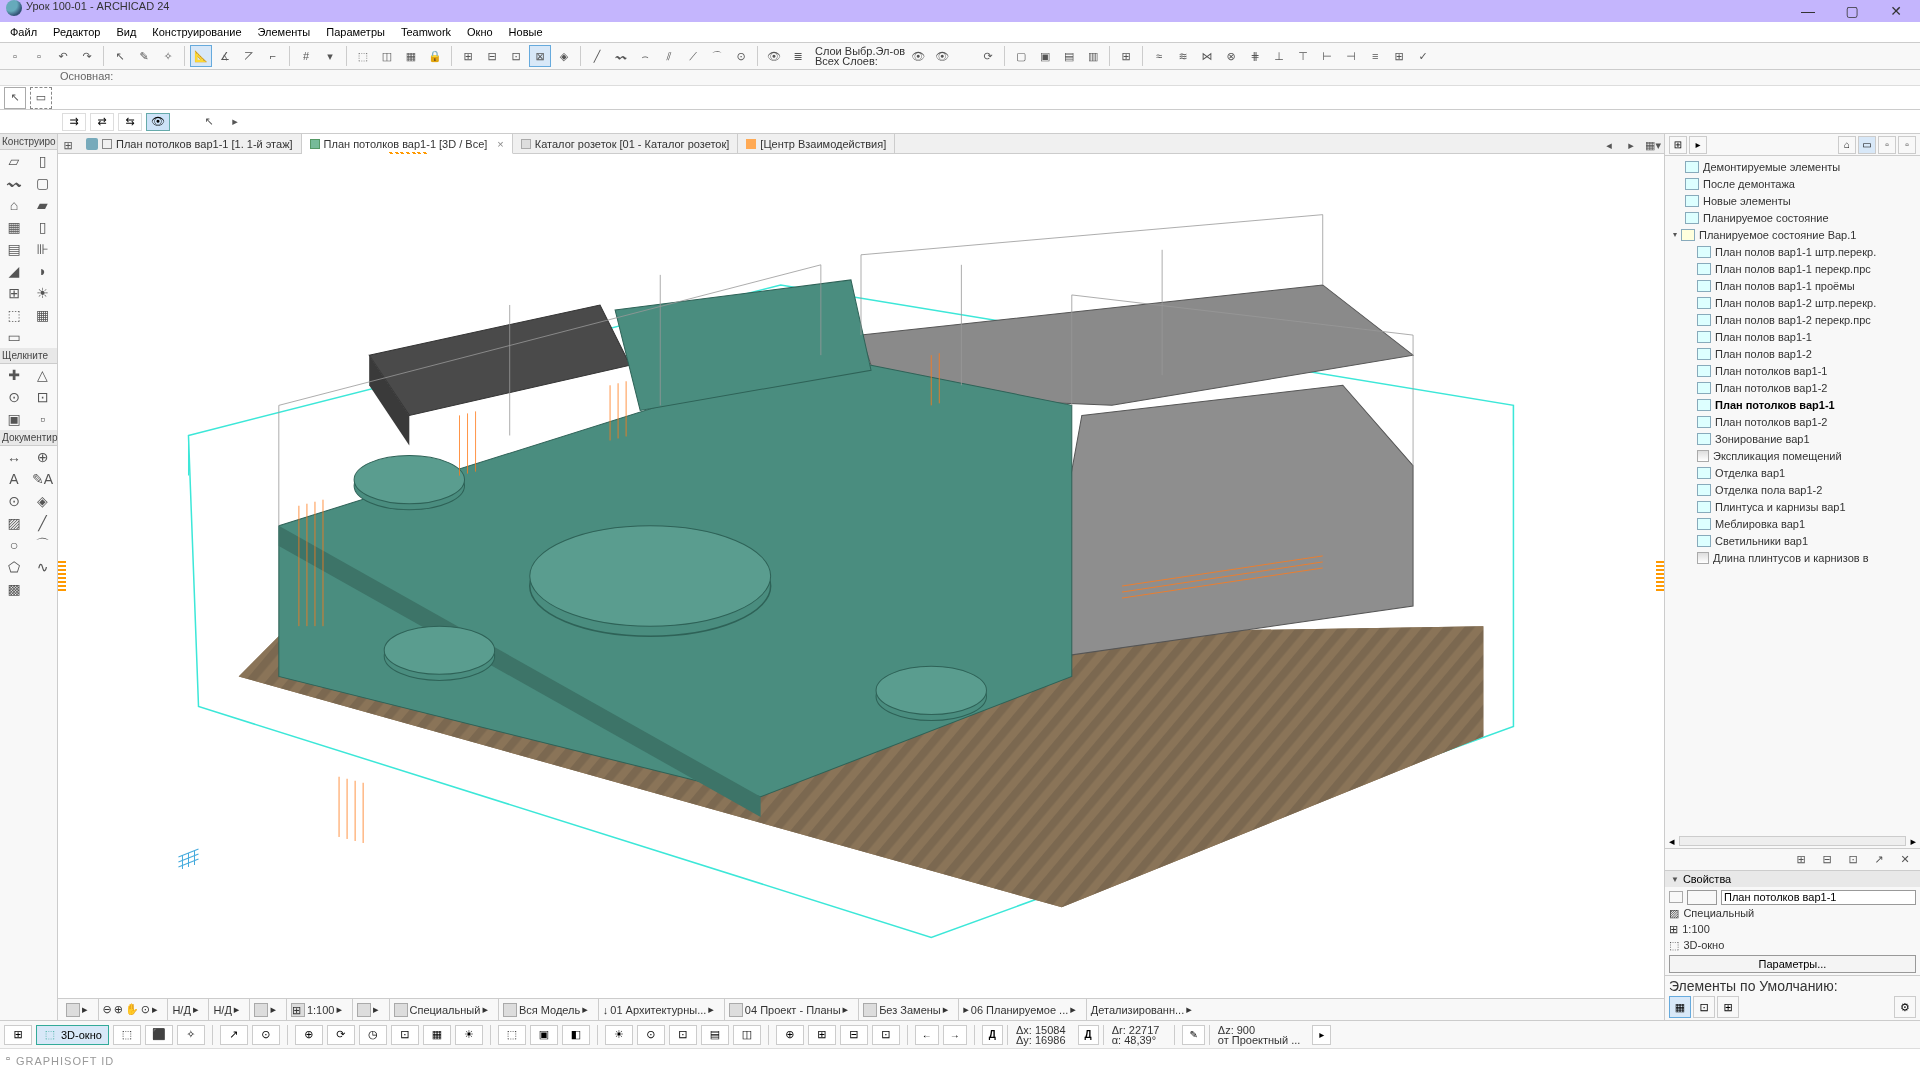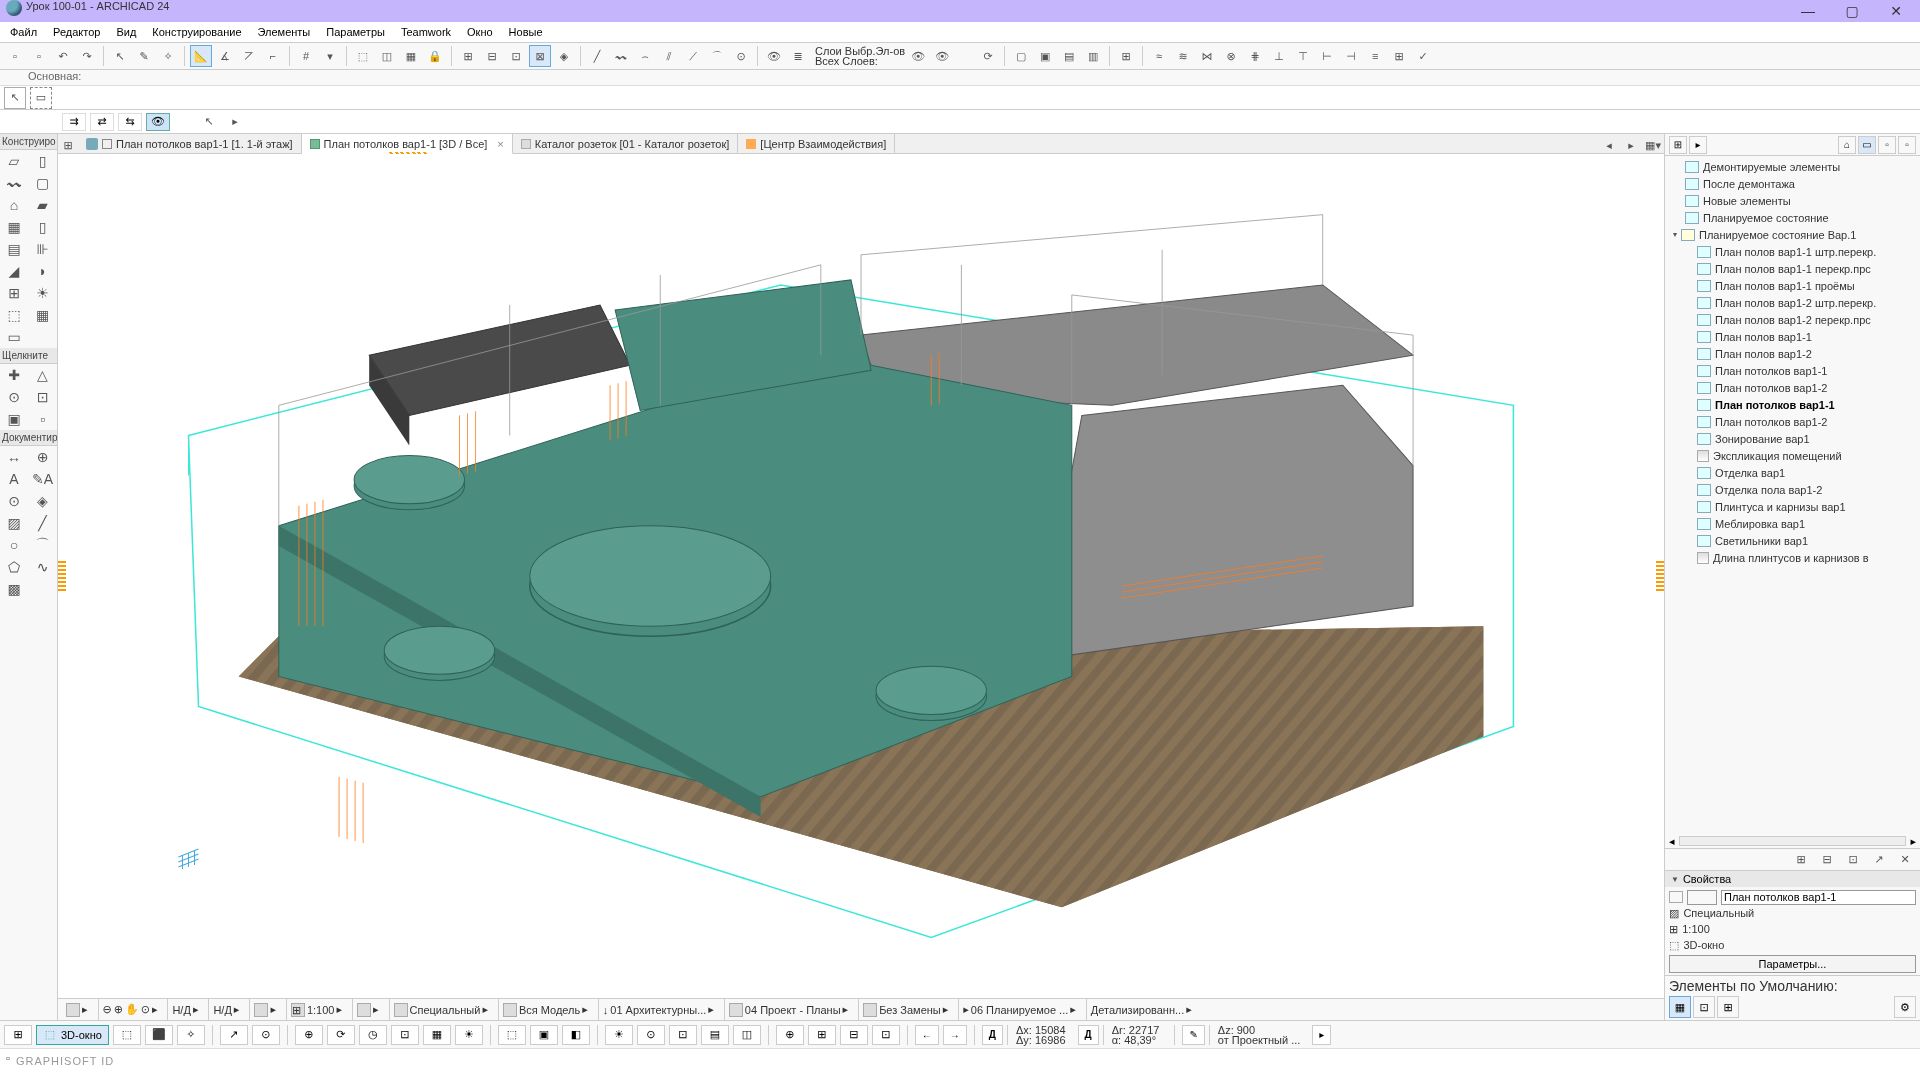--- a/index.html
+++ b/index.html
@@ -8,21 +8,21 @@
 .titlebar .icon { width: 16px; height: 16px; background: radial-gradient(circle at 30% 30%, #6ab 40%, #357 70%); border-radius: 50%; margin: 0 4px; }
 .titlebar .title { flex: 1; color: #333; }
 .win-btns { display: flex; }
 .win-btns div { width: 44px; height: 22px; display: flex; align-items: center; justify-content: center; color: #333; font-size: 14px; }
 .menubar { height: 20px; display: flex; align-items: center; gap: 4px; padding: 0 4px; color: #000; }
 .menubar span { padding: 2px 6px; }
 .toolbar1 { height: 28px; border-top: 1px solid #ccc; border-bottom: 1px solid #ccc; display: flex; align-items: center; padding: 0 4px; gap: 2px; background: #f8f8f8; }
 .tb-btn { width: 22px; height: 22px; display: flex; align-items: center; justify-content: center; border: 1px solid transparent; color: #555; }
 .tb-sep { width: 1px; height: 20px; background: #ccc; margin: 0 3px; }
 .tb-label { font-size: 11px; color: #333; line-height: 10px; }
-.infobar { height: 16px; background: #f8f8f8; color: #666; padding-left: 28px; font-size: 10px; border-bottom: 1px solid #ddd; }
+.infobar { height: 16px; background: #f8f8f8; color: #666; padding-left: 60px; font-size: 10px; border-bottom: 1px solid #ddd; }
 .selector-row { height: 24px; display: flex; align-items: center; padding-left: 4px; gap: 4px; background: #fff; border-bottom: 1px solid #ccc; }
 .sel-row2 { height: 24px; display: flex; align-items: center; padding-left: 62px; gap: 4px; background: #fff; border-bottom: 1px solid #ccc; }
 .opt-btn { width: 24px; height: 18px; border: 1px solid #ddd; display: flex; align-items: center; justify-content: center; }
 .opt-btn.active { background: #cde3f8; border-color: #6aa; }
 .main { display: flex; height: 886px; }
 .toolpalette { width: 58px; background: #f8f8f8; border-right: 1px solid #ccc; display: flex; flex-direction: column; }
 .tp-header { font-size: 10px; padding: 2px; background: #e8e8e8; border-bottom: 1px solid #ccc; color: #444; }
 .tp-grid { display: grid; grid-template-columns: 1fr 1fr; gap: 0; }
 .tp-tool { width: 28px; height: 22px; display: flex; align-items: center; justify-content: center; border: 1px solid transparent; color: #555; font-size: 14px; }
 .tabs { height: 20px; background: #f0f0f0; border-bottom: 1px solid #ccc; display: flex; align-items: stretch; }

